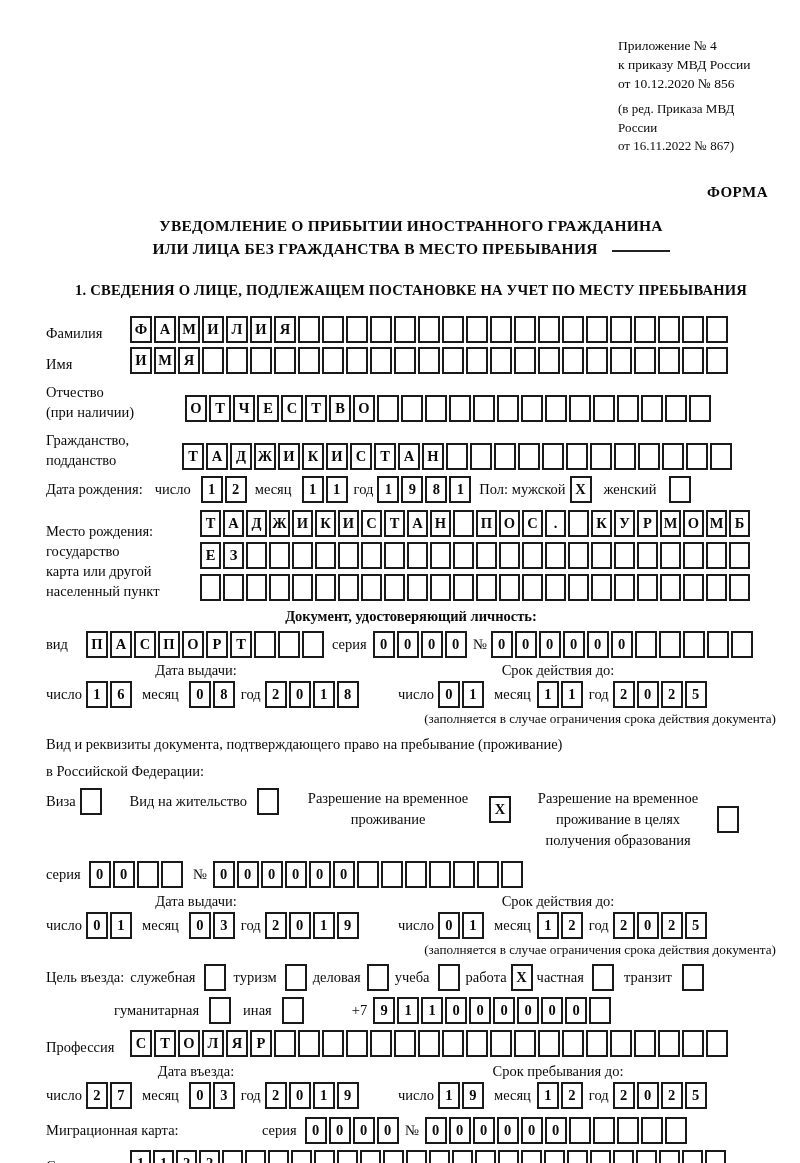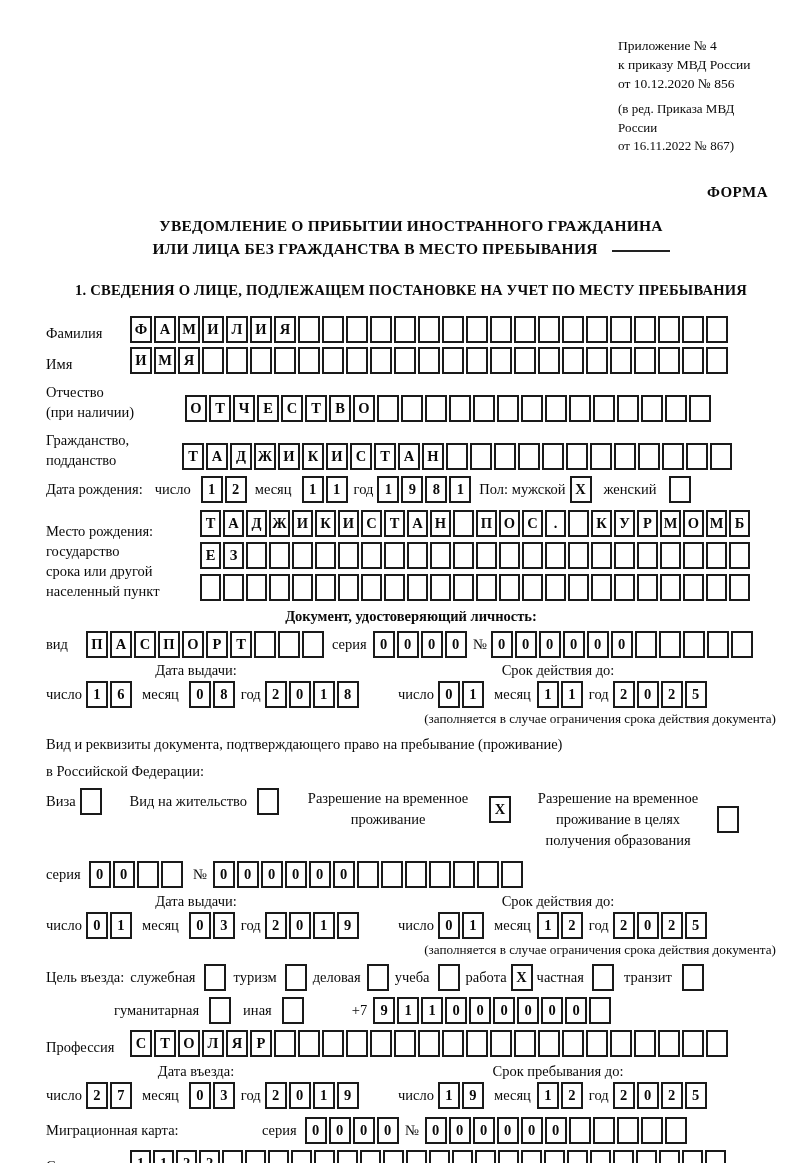--- a/index.html
+++ b/index.html
@@ -247,21 +247,21 @@
       <span class="gap12"></span>
     <span class="inline-label">женский</span>
       <span class="gap12"></span>
     <span class="box"></span>
   </div>
 
   <div class="frow" style="margin-top:7px;">
     <div class="flabel w154" style="padding-top:2px;">
       <span>Место рождения:</span>
       <span class="l2">государство</span>
-      <span class="l2">срока или другой</span>
+      <span class="l2">карта или другой</span>
       <span class="l2">населенный пункт</span>
     </div>
     <div class="stack">
       <div class="boxes boxes--sm">
           <span class="box">Т</span>
           <span class="box">А</span>
           <span class="box">Д</span>
           <span class="box">Ж</span>
           <span class="box">И</span>
           <span class="box">К</span>

